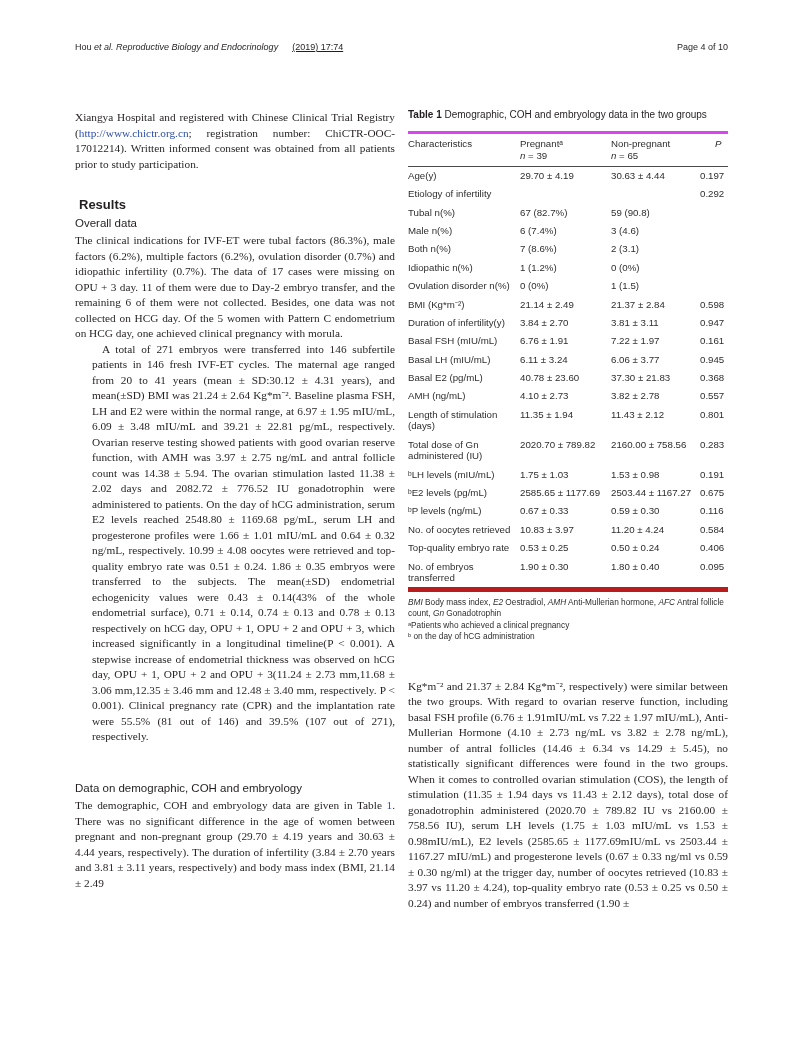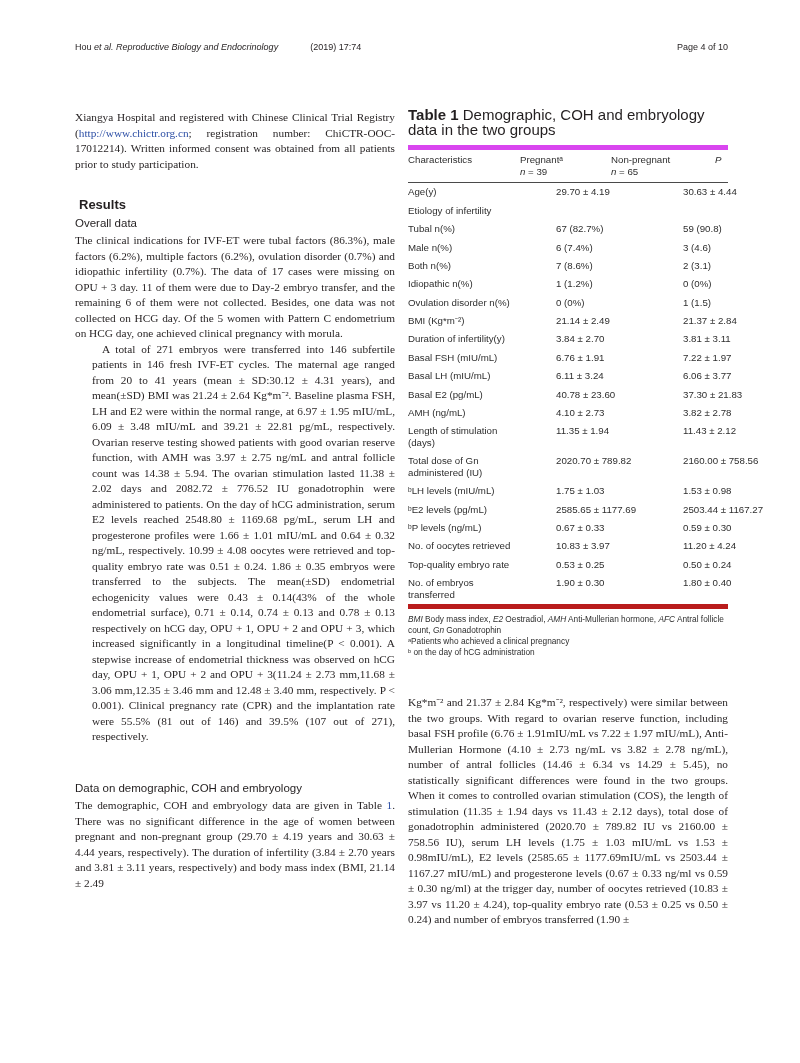--- a/index.html
+++ b/index.html
@@ -15,21 +15,21 @@
   }
   
   .running-head {
     position: absolute;
     top: 42px; left: 75px; width: 653px;
     display: flex; justify-content: space-between;
     font-family: "Liberation Sans", sans-serif;
     font-size: 9px; color: #231f20;
   }
   .running-head .journal-italic { font-style: italic; }
-  .running-head .citation { margin-left: 32px; }
+  .running-head .citation { margin-left: 14px; text-decoration: underline; }
 
   
   .col-left {
     position: absolute; left: 75px; top: 110px; width: 320px;
     font-size: 11.3px; line-height: 15.5px; text-align: justify;
   }
   .col-right {
     position: absolute; left: 408px; top: 108px; width: 320px;
   }
 
@@ -51,34 +51,34 @@
   .para { margin: 0 0 13px 0; }
   .para.tight { margin: 0; }
   .para.indent { text-indent: 10px; margin-left: 17px; }
 
   
   .table-block {
     font-family: "Liberation Sans", sans-serif;
     color: #2e2e2e;
   }
   .table-title {
-    font-size: 15px; line-height: 14.5px;
+    font-size: 10px; line-height: 14.5px;
     margin: 0 0 8px 0; color: #231f20;
   }
   .table-title b { font-weight: bold; }
   .t-grid { display: grid; grid-template-columns: 112px 91px 89px 28px; }
   .t-head {
-    border-top: 5px solid #d946ef;
+    border-top: 3px solid #d946ef;
     border-bottom: 1px solid #4a4a4a;
     padding: 4px 0 4px 0;
     font-size: 9.7px; line-height: 12px;
   }
   .t-head .p-col-header { font-style: italic; padding-left: 15px; }
   .t-head .n-italic { font-style: italic; }
-  .t-row { padding: 3.4px 0; font-size: 9.7px; line-height: 11.6px; gap: 36px; }
+  .t-row { padding: 3.4px 0; font-size: 9.7px; line-height: 11.6px; }
   .t-cell { padding-right: 6px; }
   .t-foot {
     border-top: 5px solid #b91c1c;
     padding-top: 5px;
     font-size: 8.3px; line-height: 11.2px;
     color: #2e2e2e;
   }
   .t-foot i { font-style: italic; }
   .after-table {
     margin-top: 37px;

